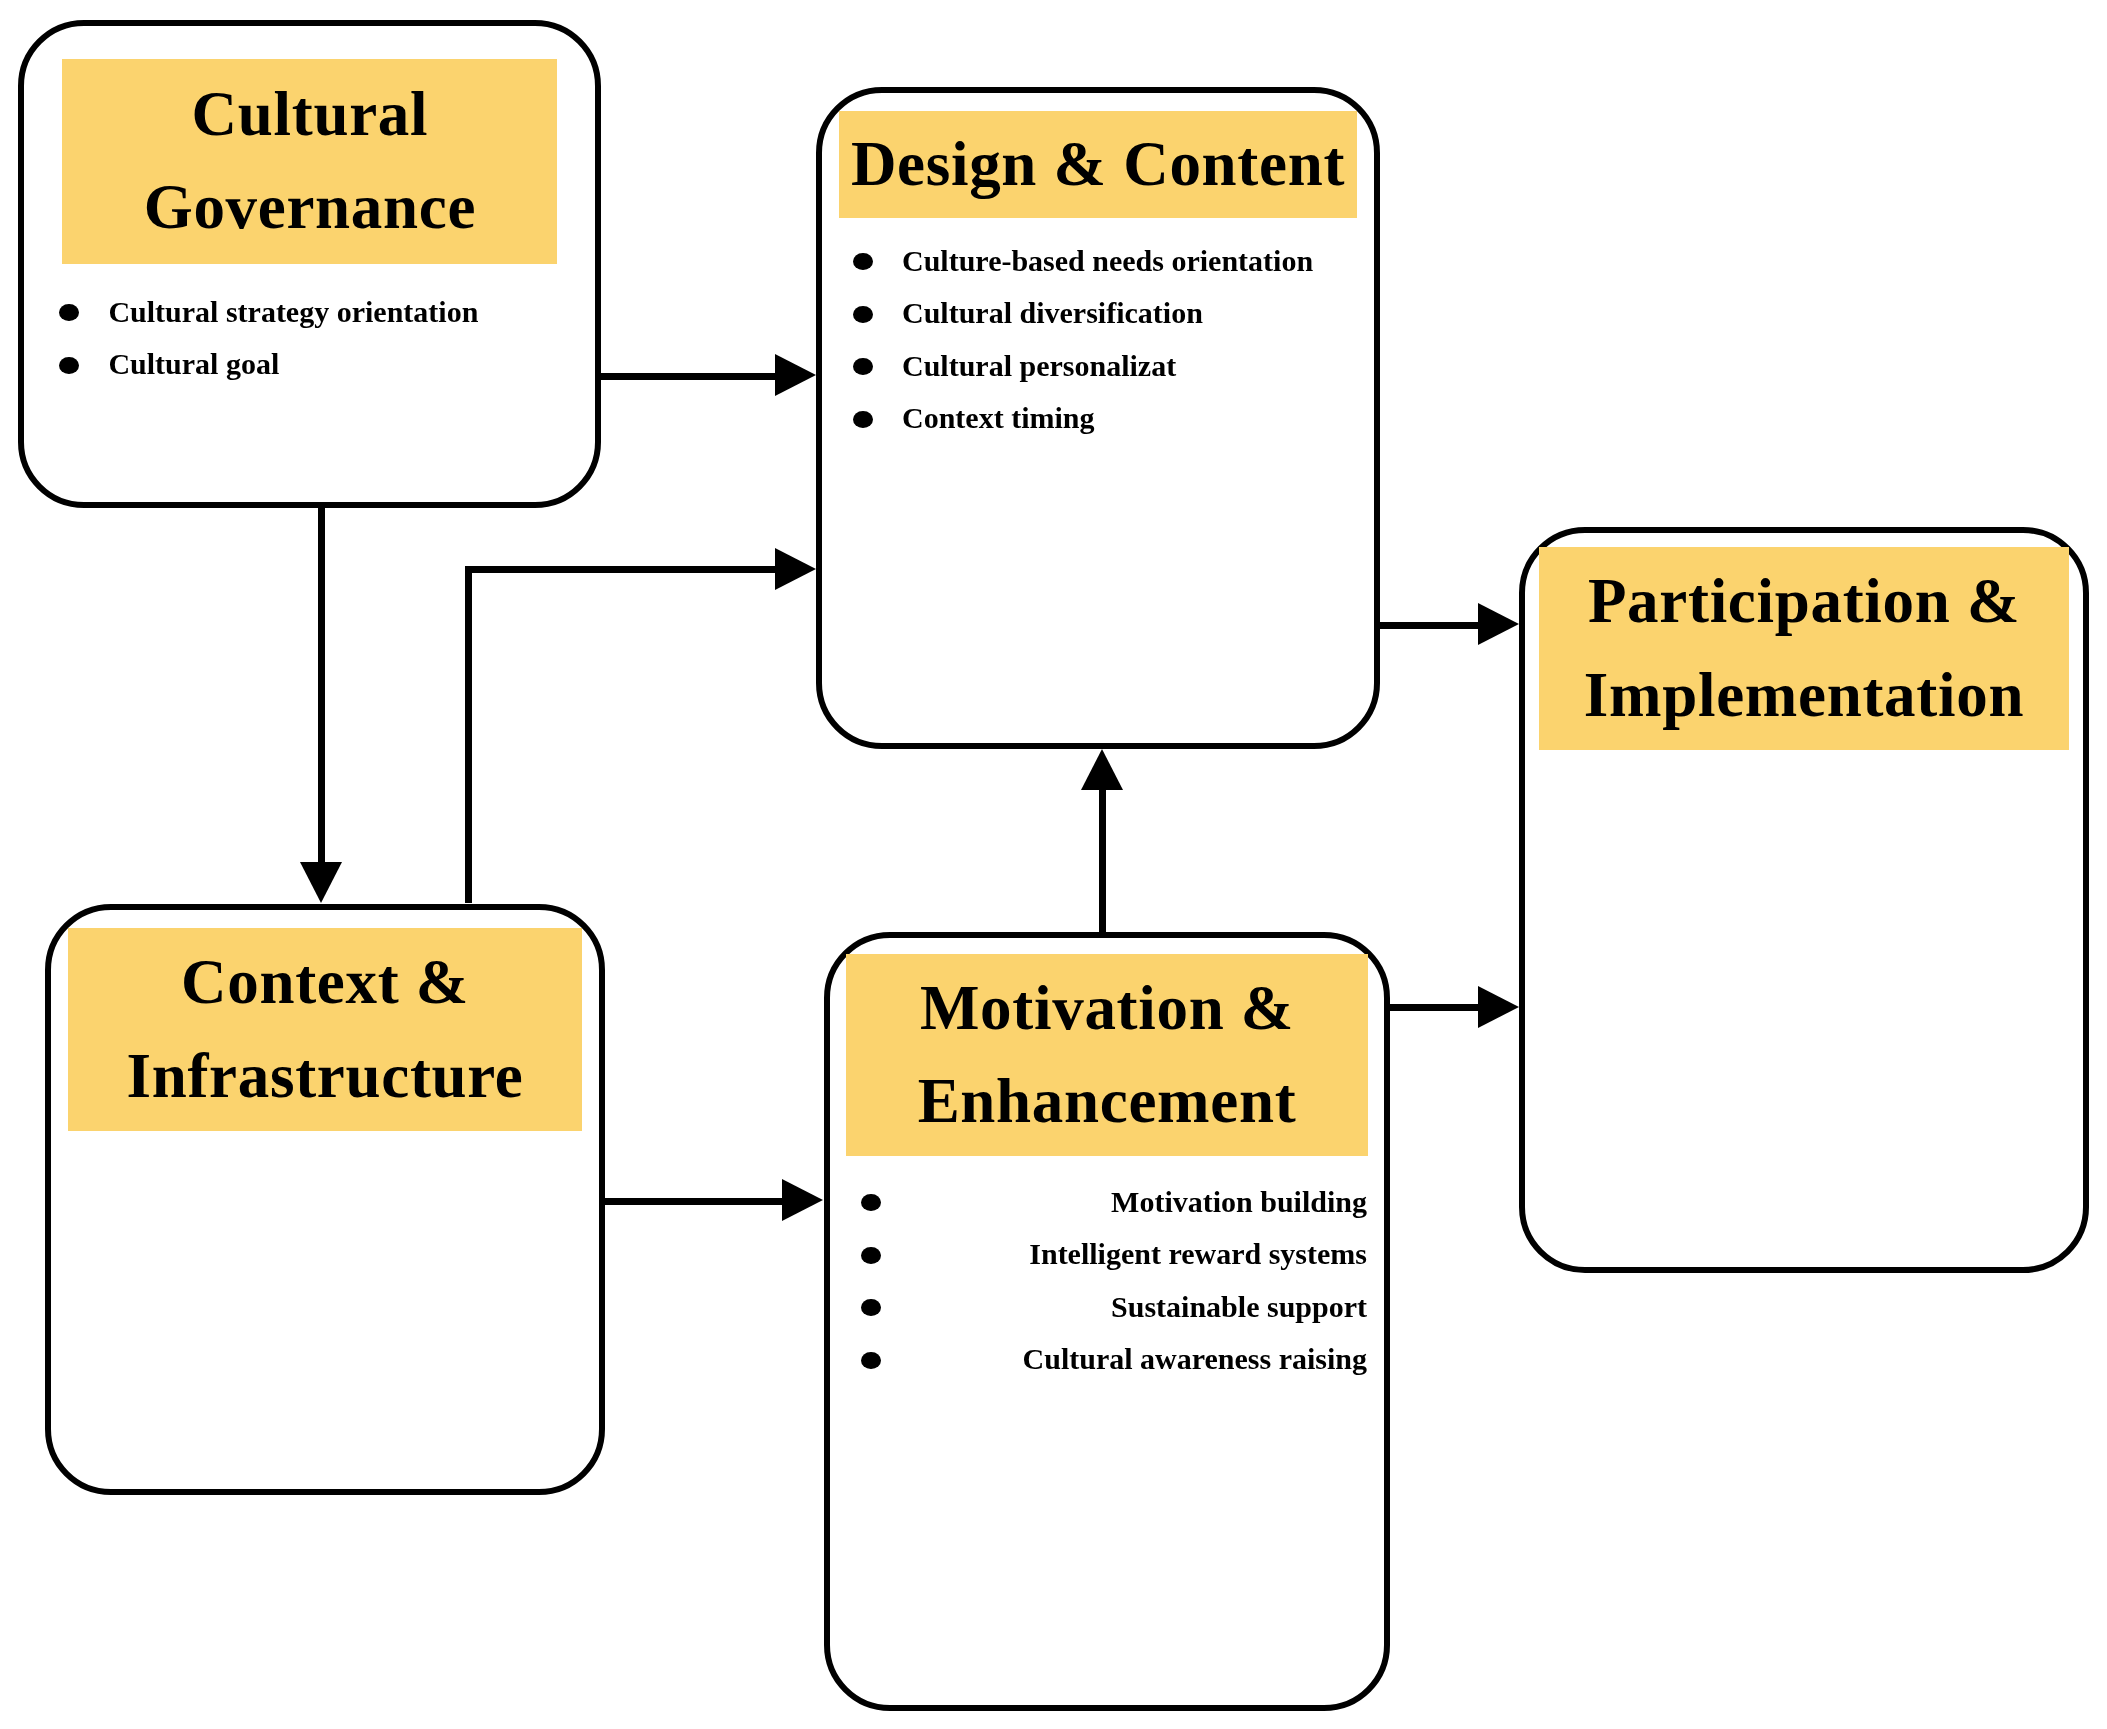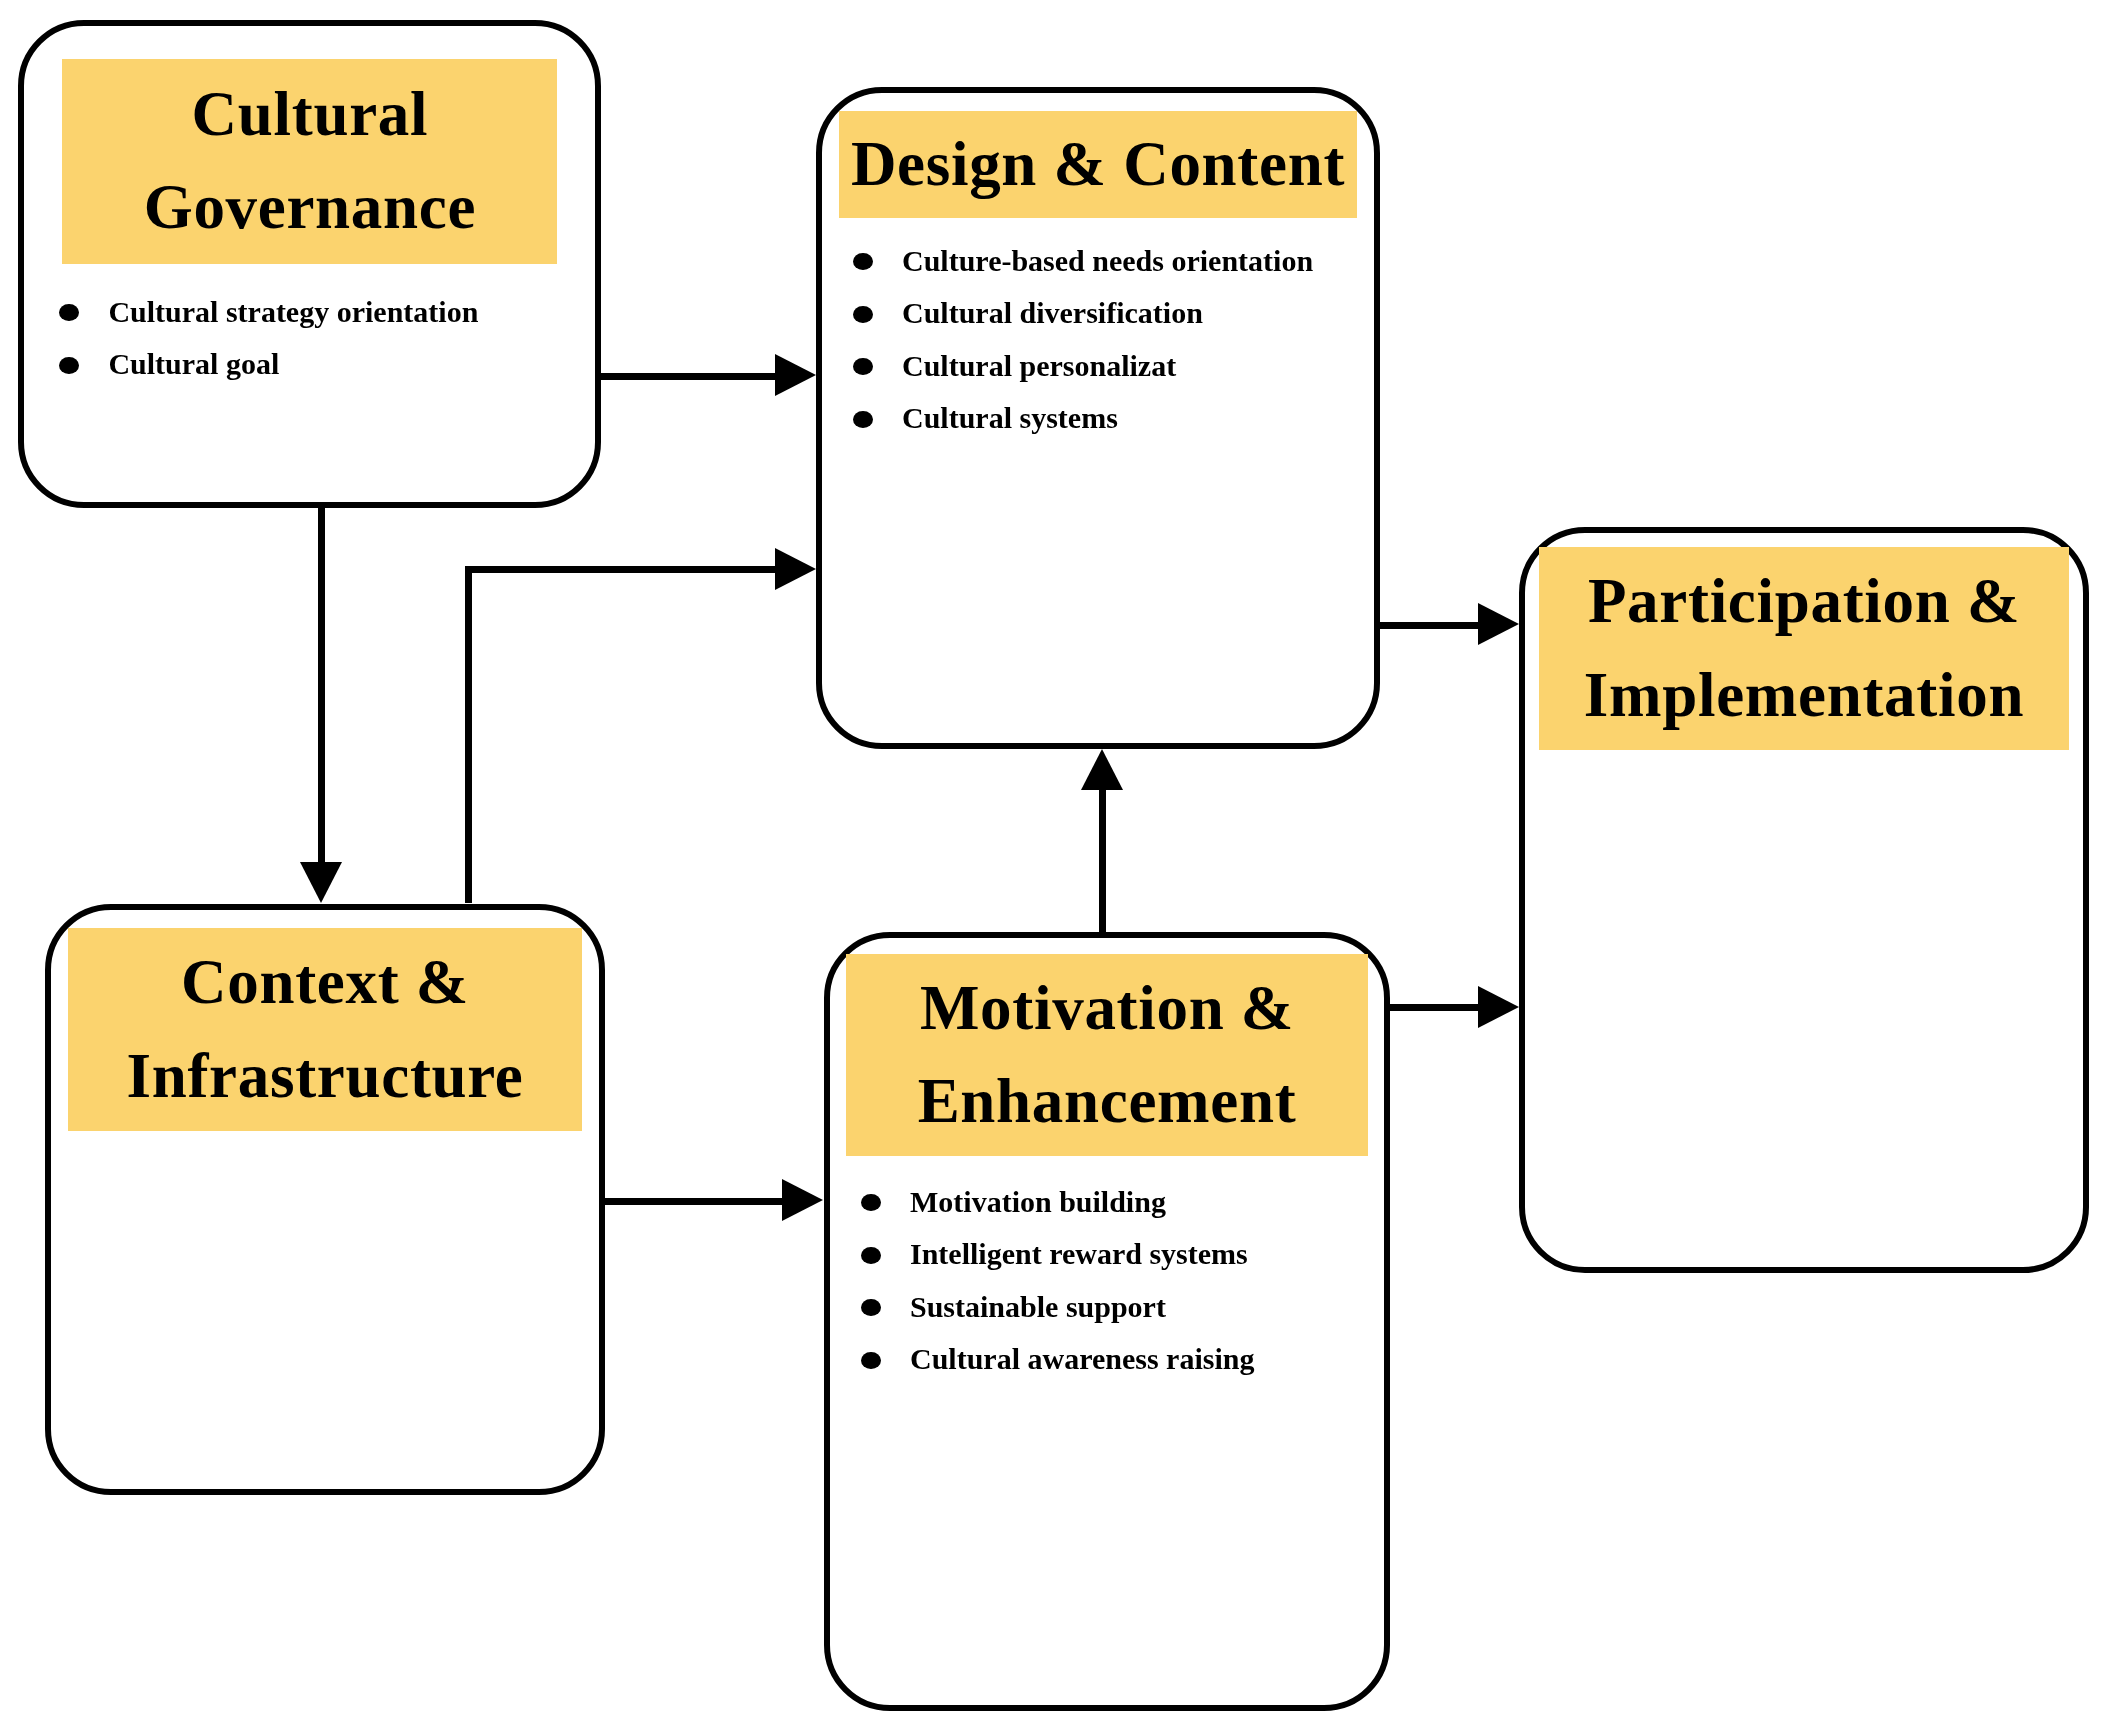--- a/index.html
+++ b/index.html
@@ -50,21 +50,21 @@
   #box-design { left:816px; top:87px; width:564px; height:662px; }
   #box-design .bar { margin:18.4px 17px 0; padding:6.6px 3.9px; }
   #box-design .items { margin-top:17px; padding-left:80px; padding-right:2.6px; }
 
   #box-context { left:45px; top:904px; width:560px; height:591px; }
   #box-context .bar { margin:18.4px 17px 0; padding:7.9px 3.9px; }
   #box-context .items { margin-top:25px; padding-left:80px; padding-right:13px; }
 
   #box-motivation { left:824px; top:932px; width:566px; height:779px; }
   #box-motivation .bar { margin:15.8px 15.8px 0; padding:7.9px 3.9px; }
-  #box-motivation .items { margin-top:19.7px; padding-left:80px; padding-right:17px; }
+  #box-motivation .items { margin-top:19.7px; padding-left:80px; padding-right:17px;text-align:right; }
 
   #box-participation { left:1519px; top:527px; width:570px; height:746px; }
   #box-participation .bar { margin:14.4px 14.4px 0; padding:7.9px 3.9px; }
   #box-participation .items { margin-top:18.4px; padding-left:81px; padding-right:6.6px; }
 
   
   .h-shaft, .v-shaft, .head-right, .head-down, .head-up { position:absolute; }
   .h-shaft { height:6.6px; background:#000; }
   .v-shaft { width:6.6px;  background:#000; }
   .head-right { width:0; height:0; border-top:21.7px solid transparent; border-bottom:21.7px solid transparent; border-left:41px solid #000; }
@@ -83,21 +83,21 @@
       <li>Cultural goal</li>
     </ul>
   </div>
 
   <div class="box" id="box-design">
     <div class="bar">Design &amp; Content</div>
     <ul class="items">
       <li>Culture-based needs orientation</li>
       <li>Cultural diversification</li>
       <li>Cultural personalizat</li>
-      <li>Cultural systems</li>
+      <li>Context timing</li>
     </ul>
   </div>
 
   <div class="box" id="box-context">
     <div class="bar">Context &amp; Infrastructure</div>
   </div>
 
   <div class="box" id="box-motivation">
     <div class="bar">Motivation &amp; Enhancement</div>
     <ul class="items">

